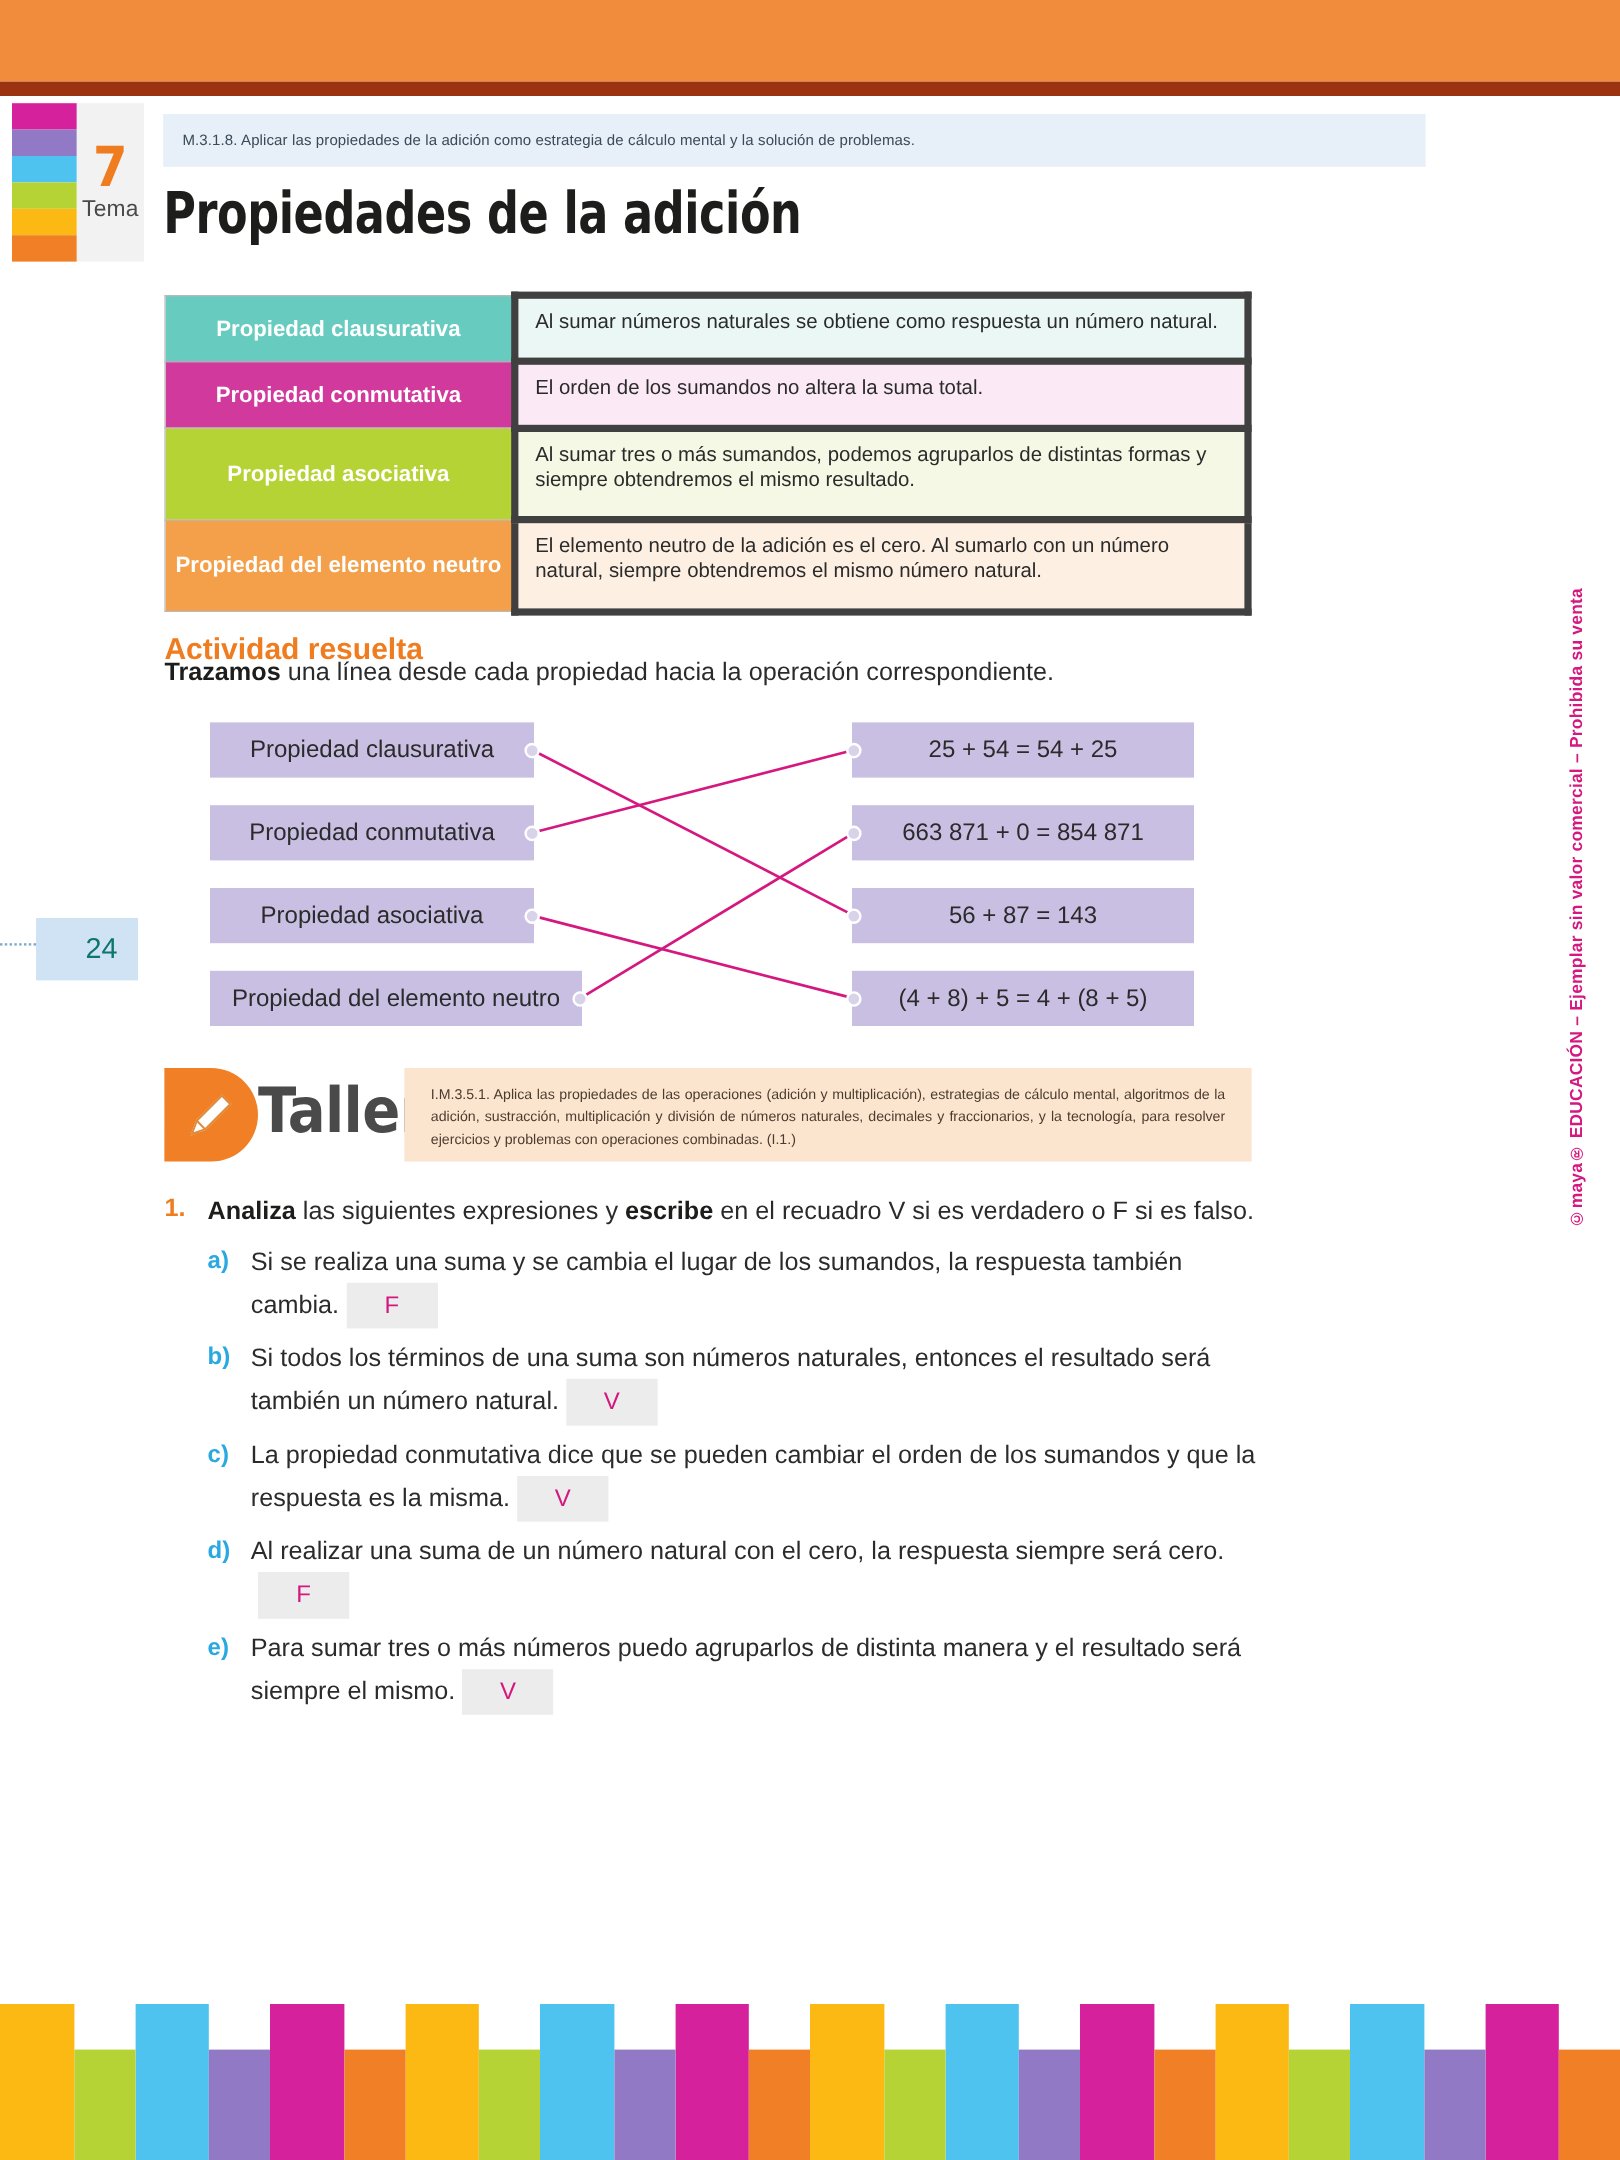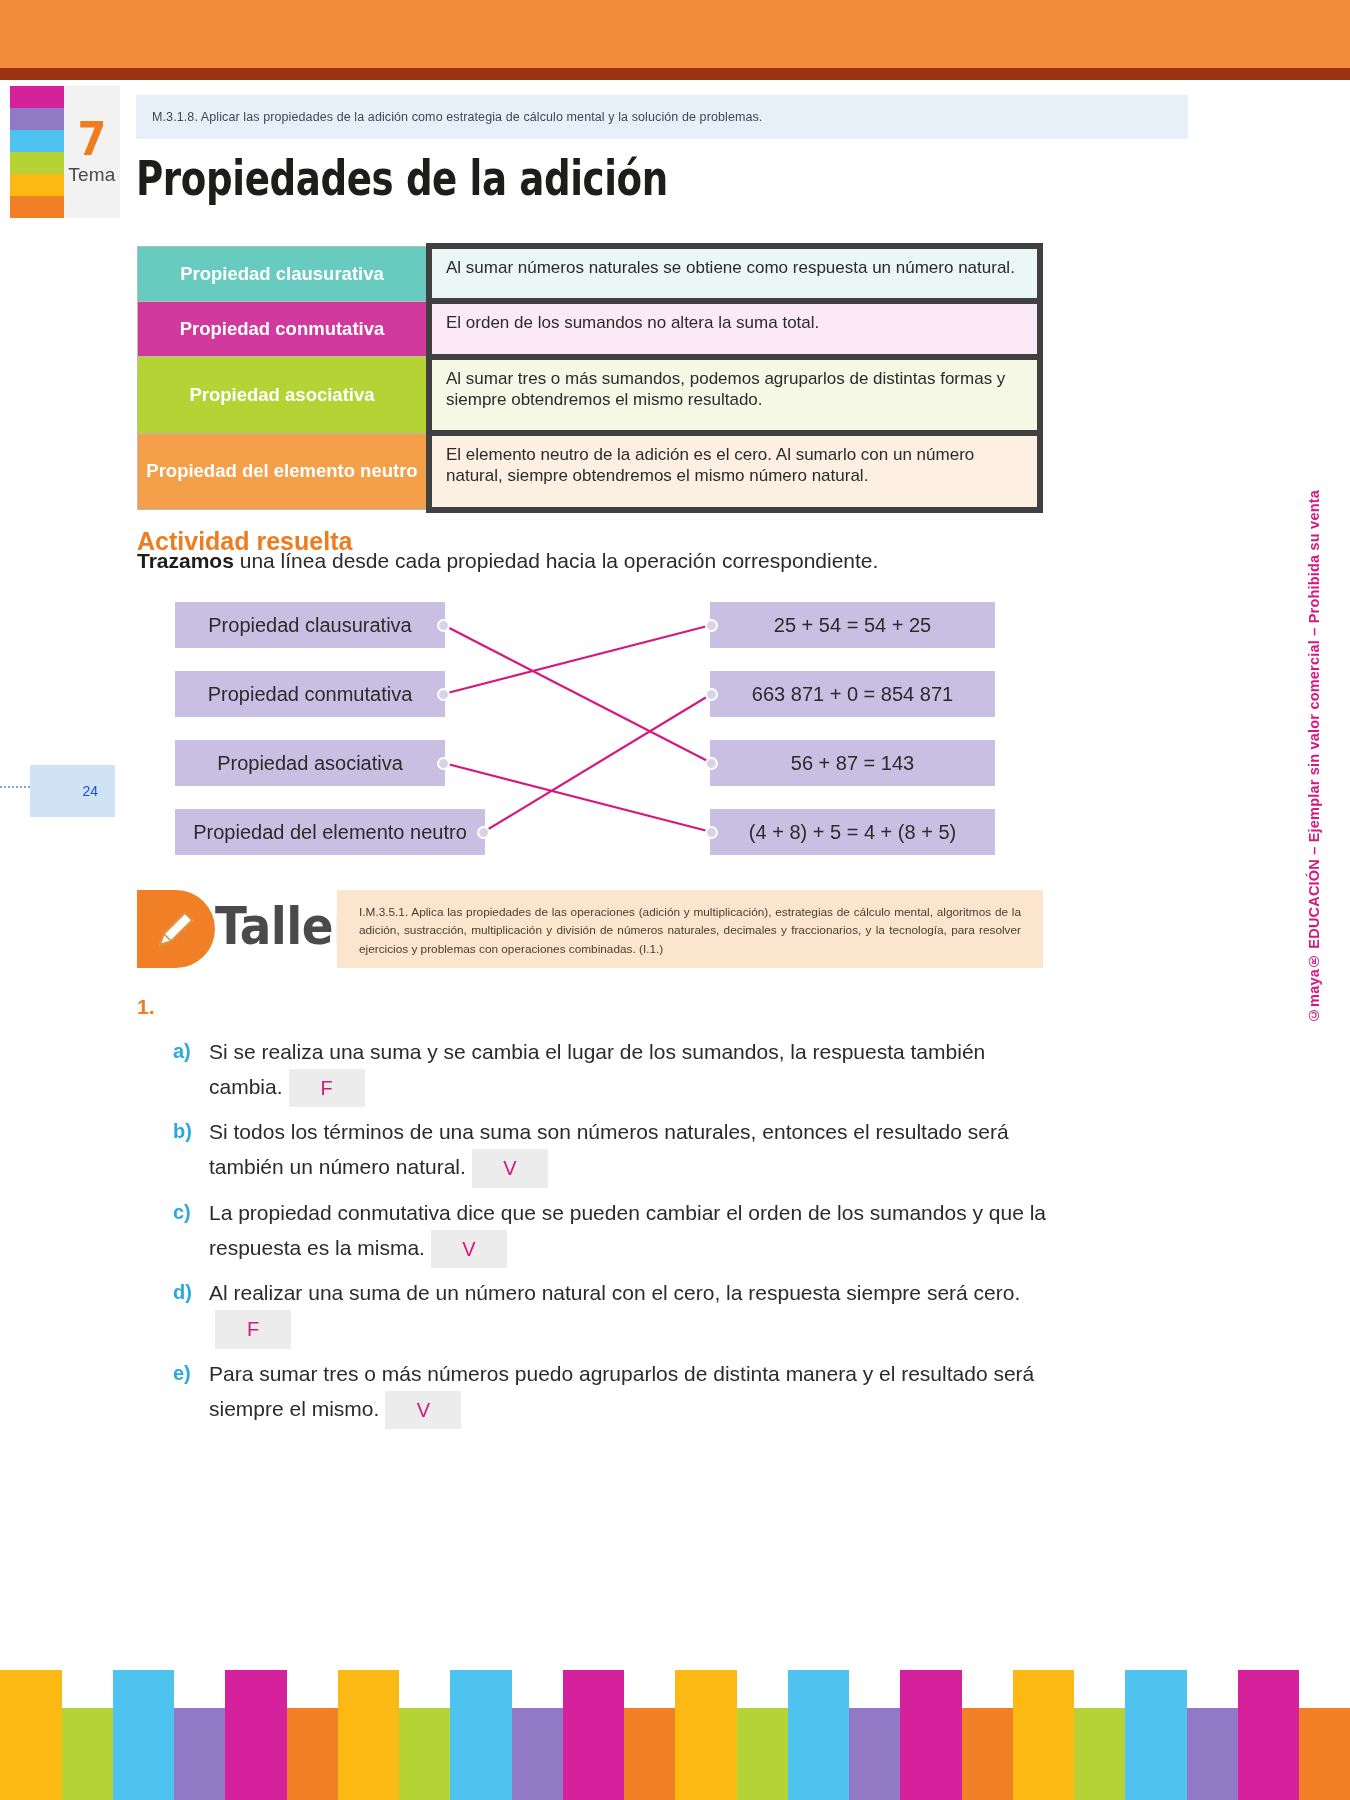--- a/index.html
+++ b/index.html
@@ -264,22 +264,22 @@
   .page-tab {
     position: absolute;
     left: 30px; top: 765px;
     width: 85px; height: 52px;
     background: #cfe3f5;
     display: flex;
     align-items: center;
     justify-content: flex-end;
   }
   .page-tab span {
-    font-size: 14px;
-    color: #1d4ed8;
+    font-size: 24px;
+    color: #0f766e;
     padding-right: 17px;
   }
   .page-dots {
     position: absolute;
     left: 0; top: 786px;
     width: 42px;
     border-top: 2.5px dotted #7fa8cd;
   }
   .page-dot {
     position: absolute;
@@ -406,20 +406,21 @@
       <path d="M32 7 L39 14" stroke="#e08a3c" stroke-width="1.6" fill="none"></path>
       <path d="M7 39 L13 37" stroke="#e08a3c" stroke-width="1.6" fill="none"></path>
     </svg>
   </div>
   <div class="taller-word">Taller</div>
   <div class="taller-text">I.M.3.5.1. Aplica las propiedades de las operaciones (adición y multiplicación), estrategias de cálculo mental, algoritmos de la adición, sustracción, multiplicación y división de números naturales, decimales y fraccionarios, y la tecnología, para resolver ejercicios y problemas con operaciones combinadas. (I.1.)</div>
 </div>
 
 <div class="ex-wrap">
   <div class="ex-num">1.</div>
+  <div class="ex-intro"><b>Analiza</b><span> las siguientes expresiones y </span><b>escribe</b><span> en el recuadro V si es verdadero o F si es falso.</span></div>
   <div id="ex-items" style="margin-top:40px;">
       <div class="ex-item"><span class="ex-letter">a)</span><span>Si se realiza una suma y se cambia el lugar de los sumandos, la respuesta también cambia.</span><span class="ans-box">F</span></div>
       <div class="ex-item"><span class="ex-letter">b)</span><span>Si todos los términos de una suma son números naturales, entonces el resultado será también un número natural.</span><span class="ans-box">V</span></div>
       <div class="ex-item"><span class="ex-letter">c)</span><span>La propiedad conmutativa dice que se pueden cambiar el orden de los sumandos y que la respuesta es la misma.</span><span class="ans-box">V</span></div>
       <div class="ex-item"><span class="ex-letter">d)</span><span>Al realizar una suma de un número natural con el cero, la respuesta siempre será cero.</span><span class="ans-box">F</span></div>
       <div class="ex-item"><span class="ex-letter">e)</span><span>Para sumar tres o más números puedo agruparlos de distinta manera y el resultado será siempre el mismo.</span><span class="ans-box">V</span></div>
     </div>
 </div>
 
 <div class="copy-vert">©maya® EDUCACIÓN – Ejemplar sin valor comercial – Prohibida su venta</div>

